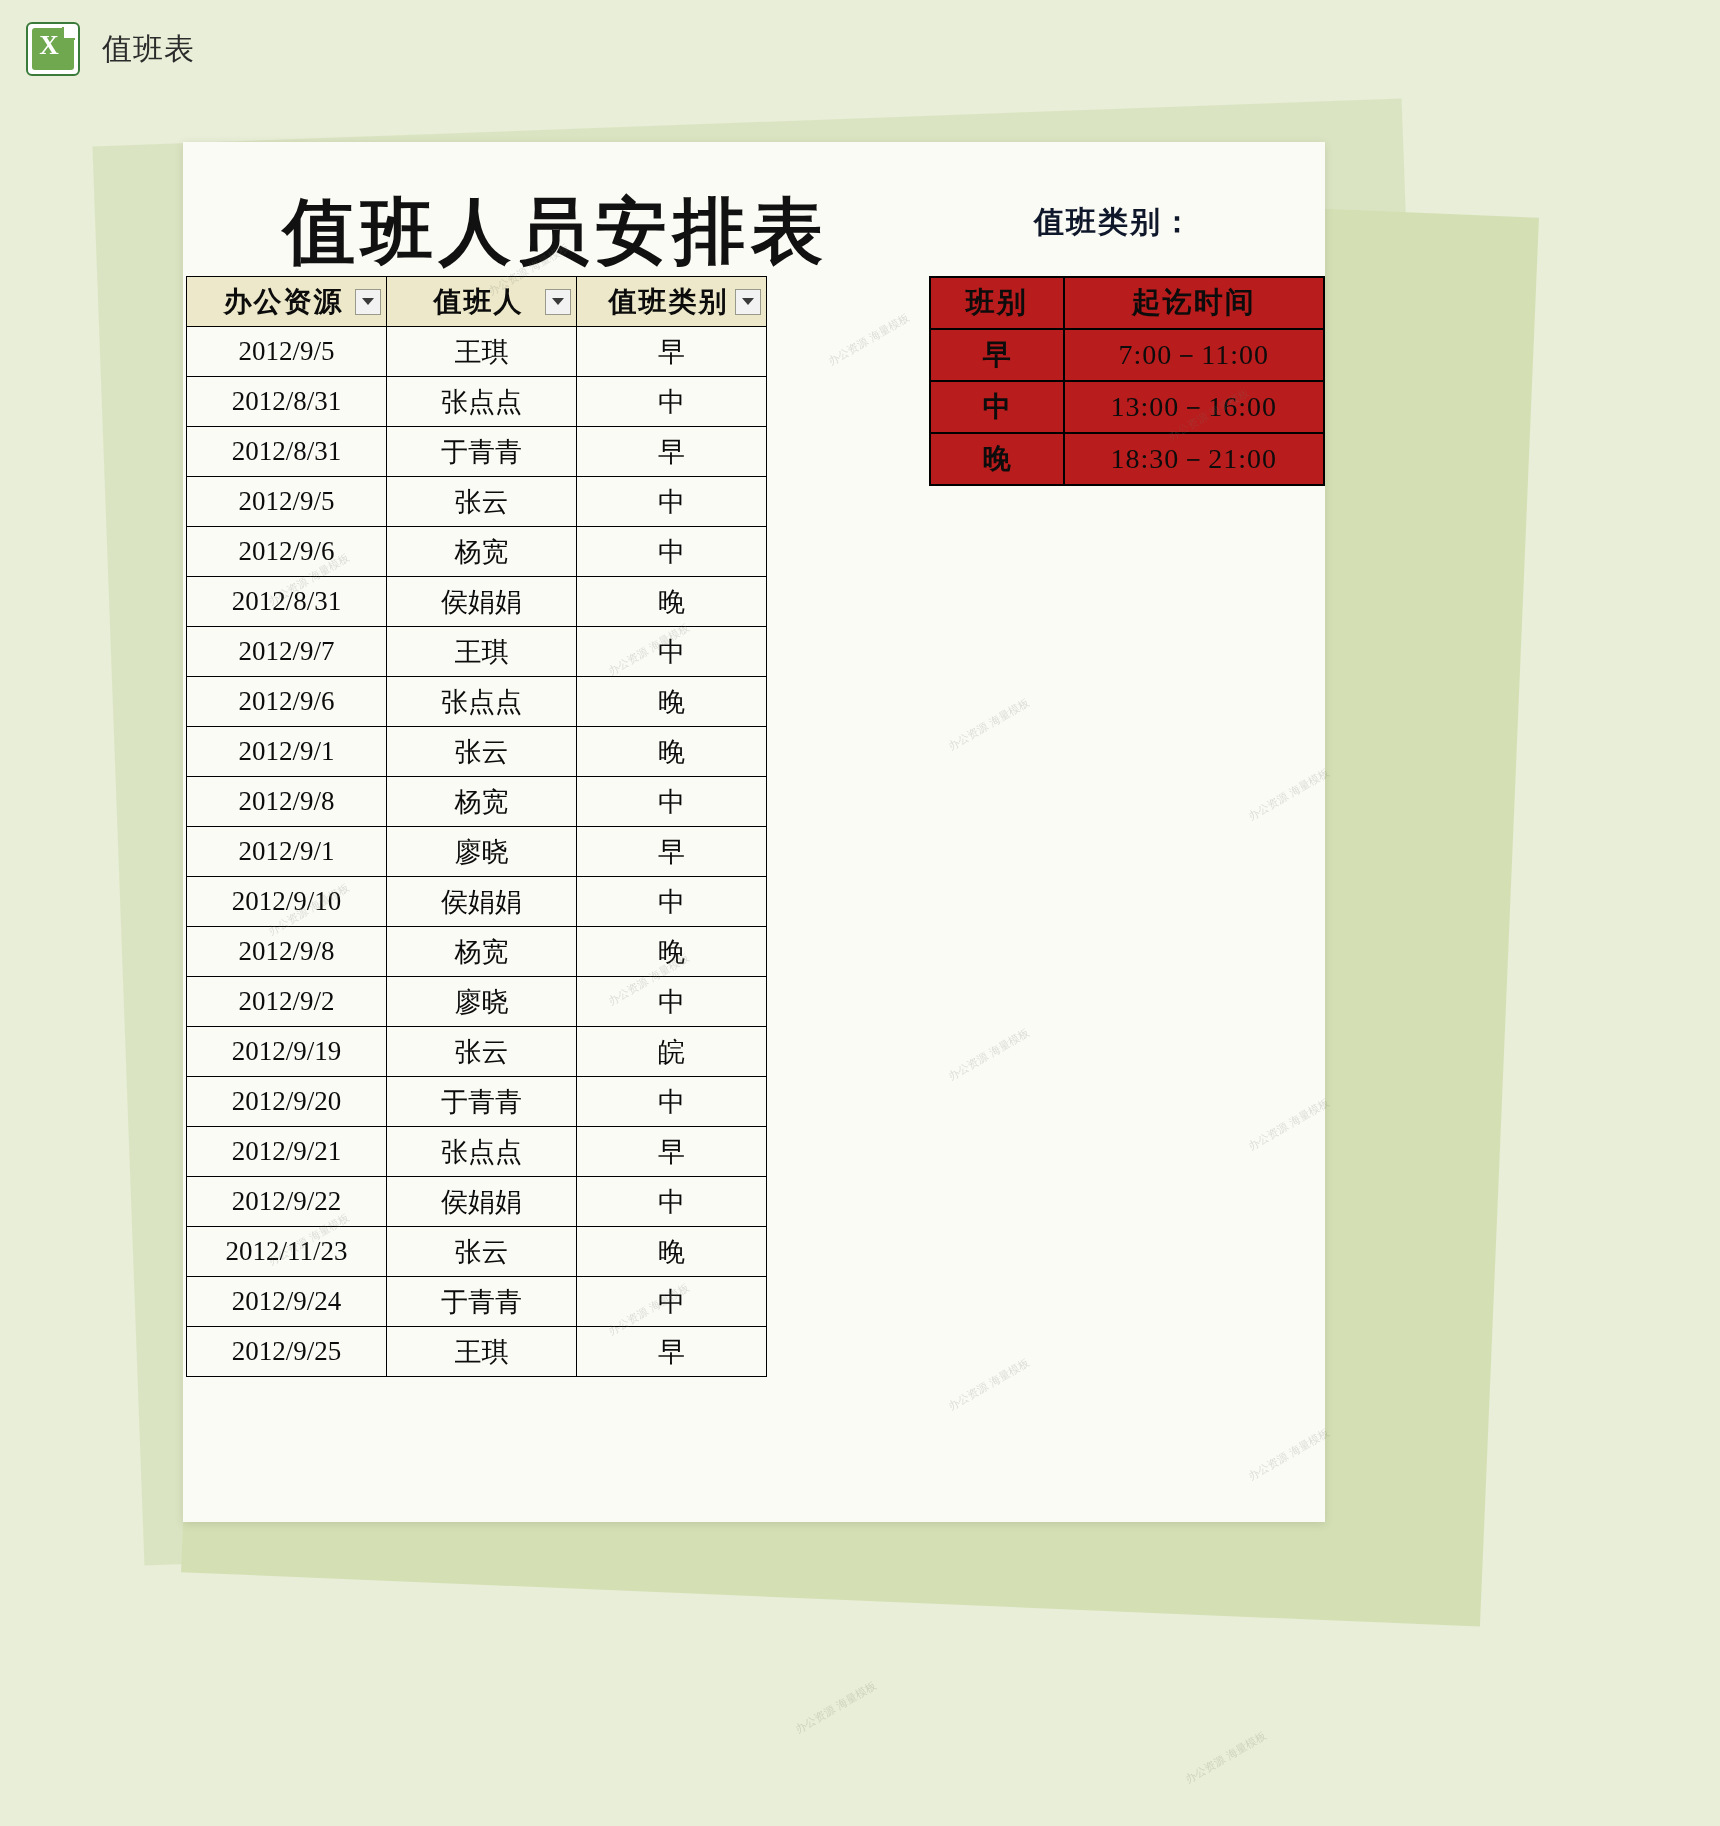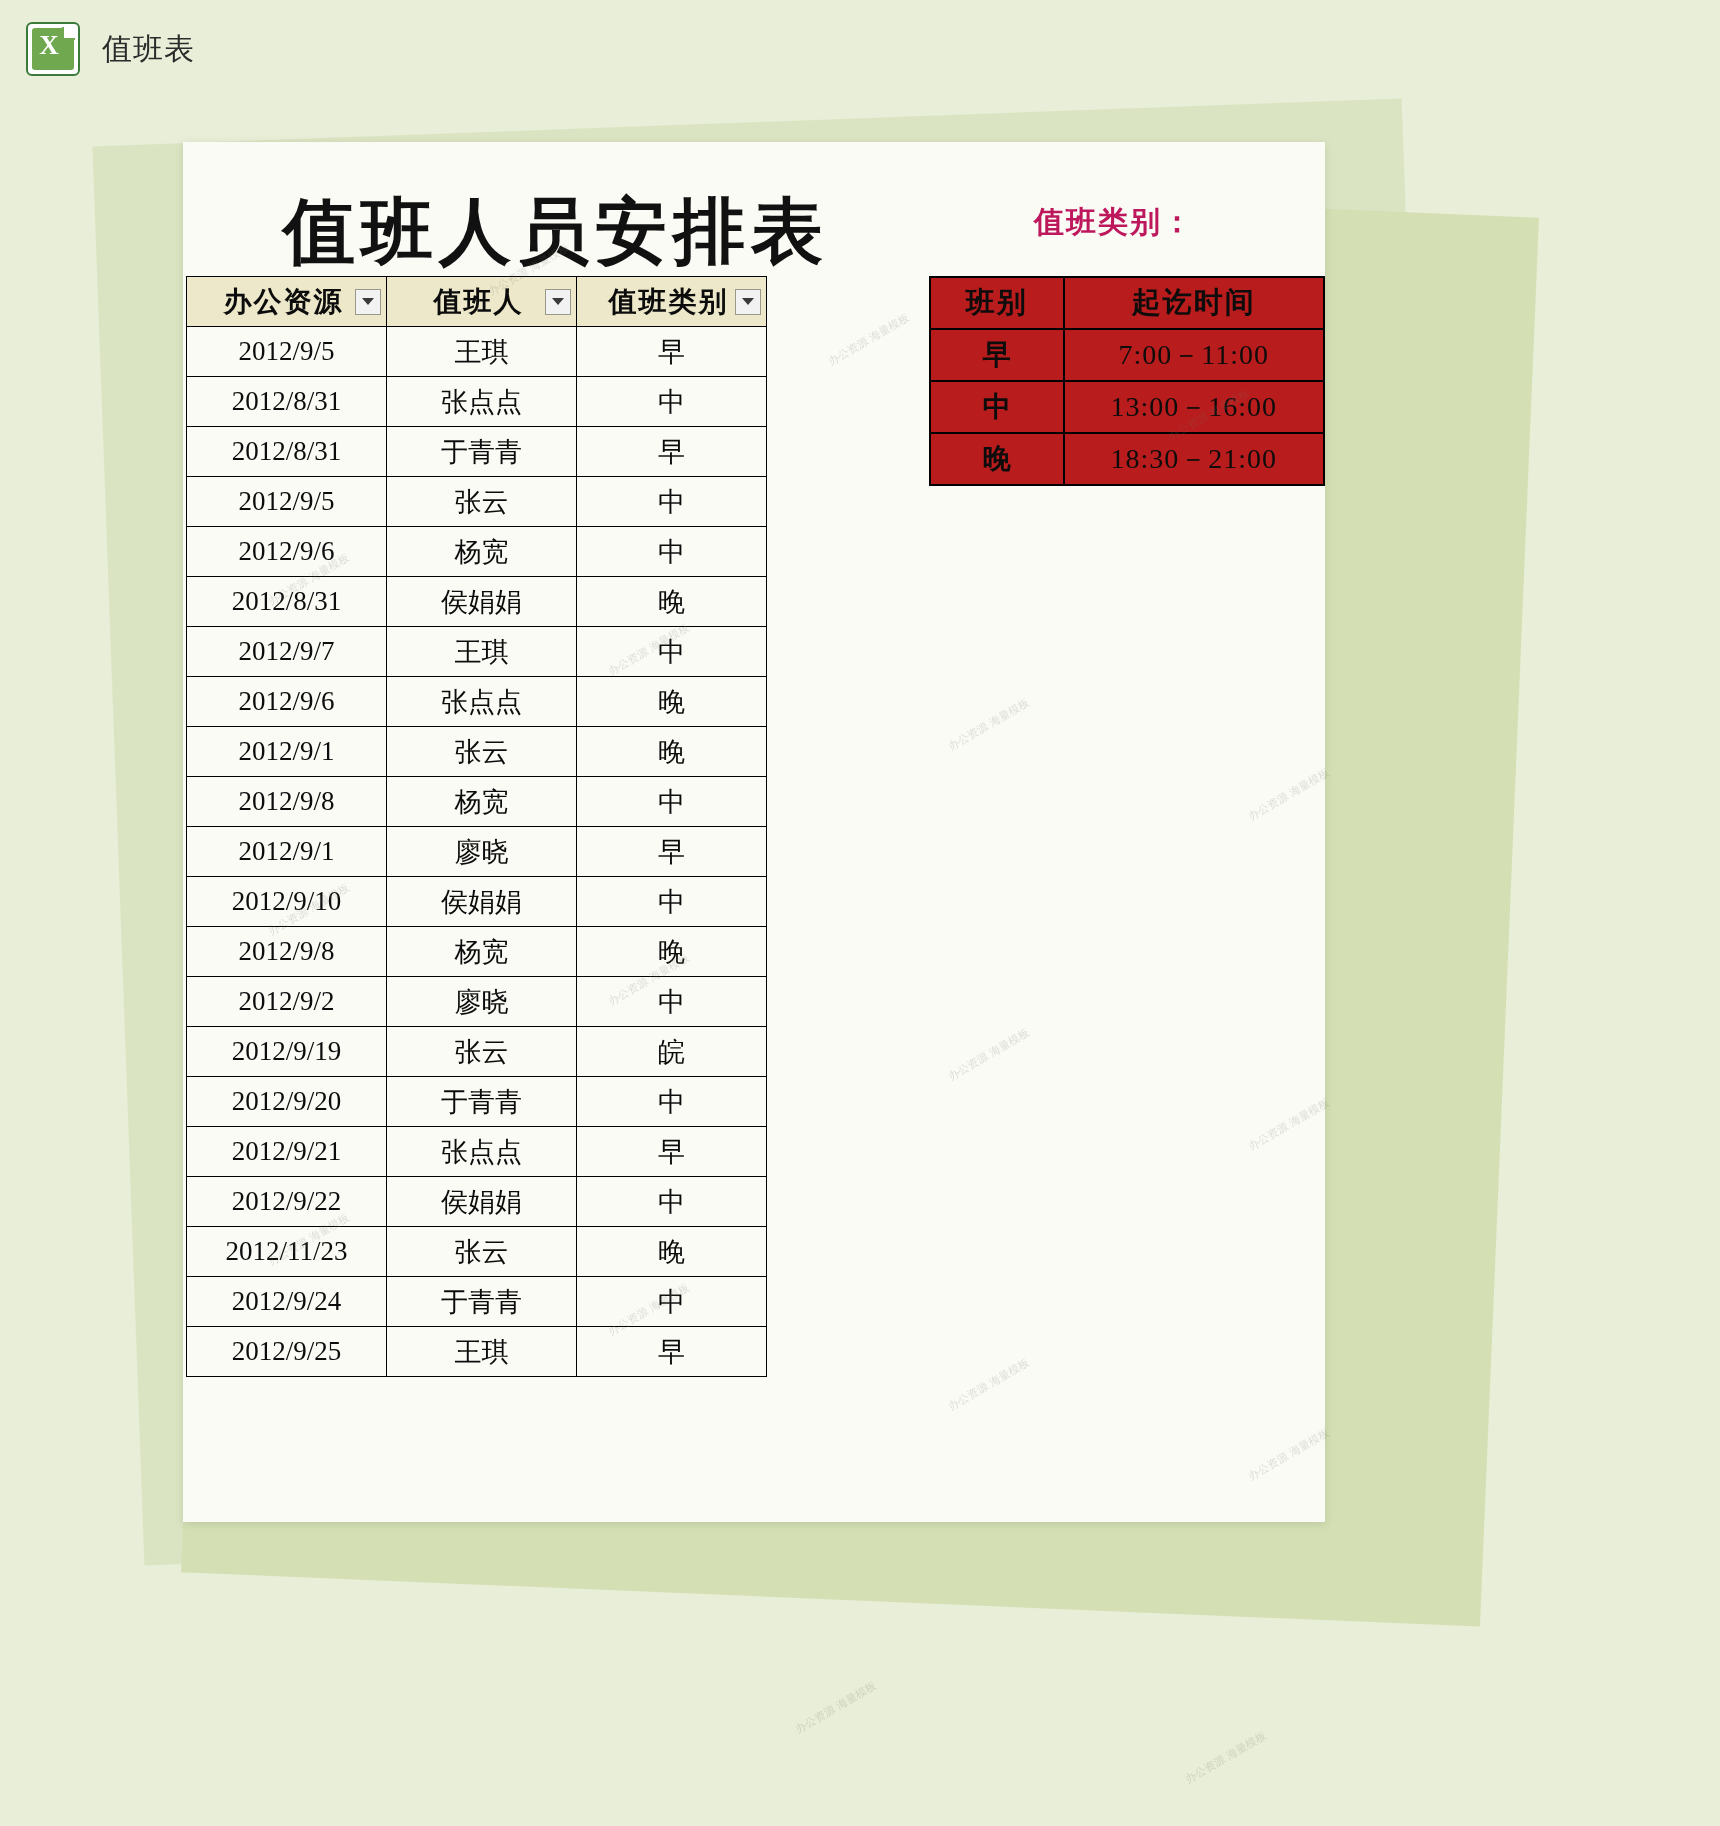--- a/index.html
+++ b/index.html
@@ -131,21 +131,21 @@
     font-family: "DejaVu Serif", "Liberation Serif", serif;
     letter-spacing: 6px;
     white-space: nowrap;
   }
   #legend-title {
     position: absolute;
     left: 851px;
     top: 60px;
     font-size: 30px;
     font-weight: bold;
-    color: #be185d;
+    color: #0f172a;
     font-family: "DejaVu Serif", "Liberation Serif", serif;
     letter-spacing: 2px;
     white-space: nowrap;
   }
 
   
   #duty-table {
     position: absolute;
     left: 3px;
     top: 134px;

